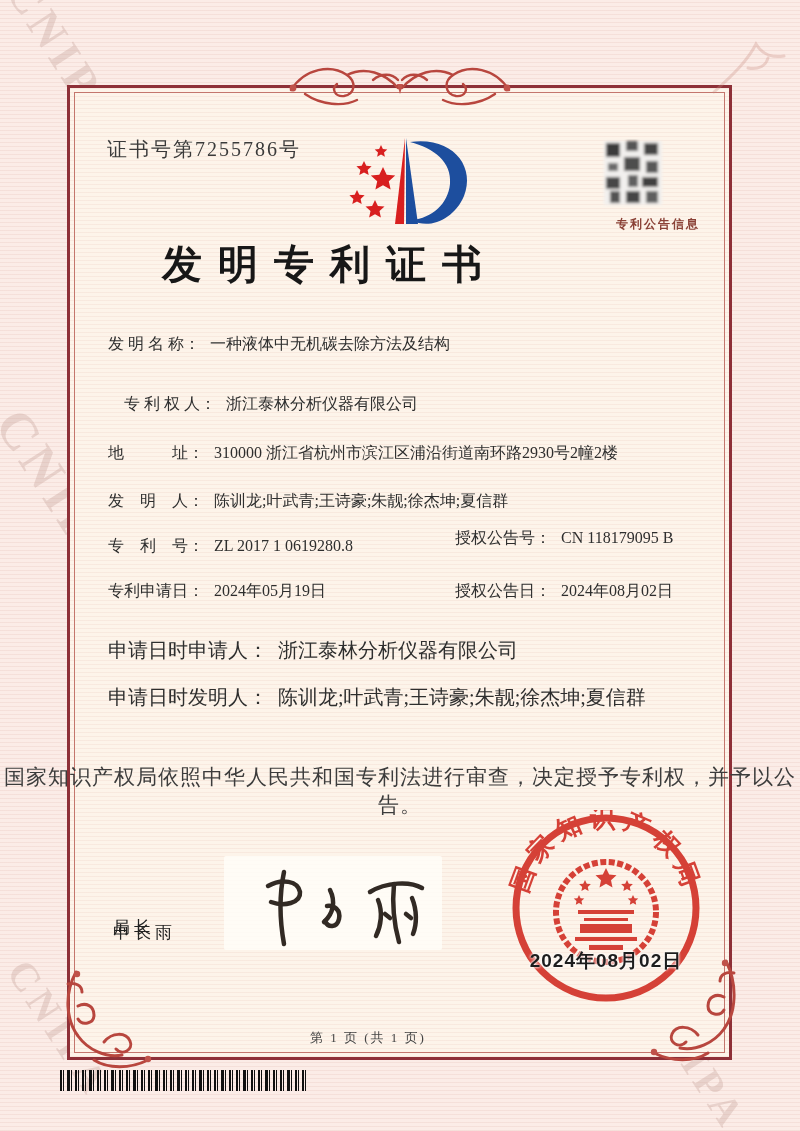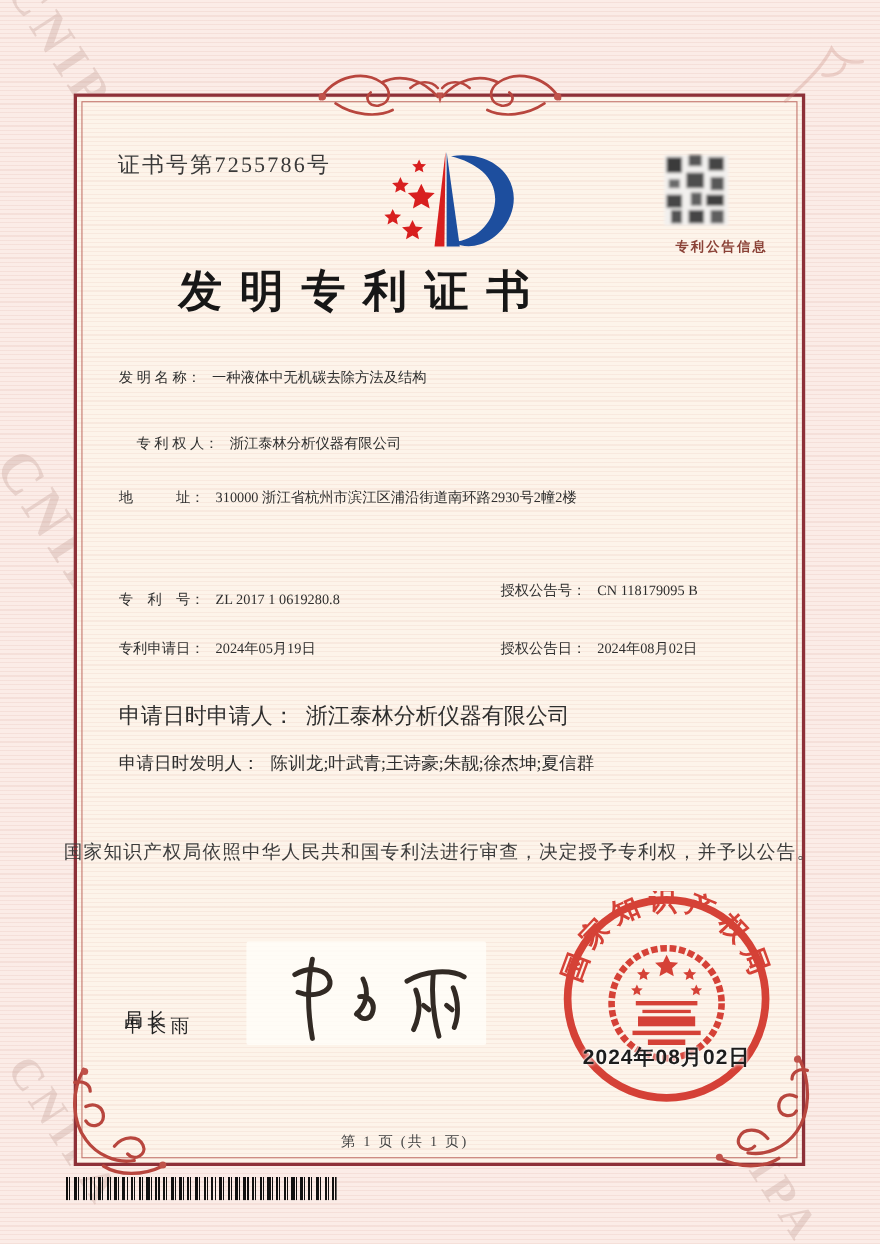--- a/index.html
+++ b/index.html
@@ -25,30 +25,30 @@
   
   .wm{
     position:absolute;font-family:"Liberation Serif",serif;font-weight:bold;
     color:rgba(193,156,146,0.32);transform:rotate(57deg);letter-spacing:6px;
     white-space:nowrap;user-select:none;
   }
   
   .cert-no{position:absolute;left:107px;top:136px;font-size:20px;color:#3a3a3a;letter-spacing:2px;}
   .logo{position:absolute;left:342px;top:134px;}
   .qr{position:absolute;left:602px;top:139px;}
-  .qr-caption{position:absolute;left:588px;top:216px;width:110px;text-align:right;
+  .qr-caption{position:absolute;left:616px;top:216px;width:110px;text-align:left;
     font-size:12px;color:#8a4136;letter-spacing:2px;font-weight:bold;}
   .title{position:absolute;left:0;top:237px;width:644px;text-align:center;
     font-size:40px;font-weight:bold;color:#171717;letter-spacing:16px;text-indent:16px;}
   
-  .row{position:absolute;font-size:13px;color:#2e2e2e;white-space:nowrap;}
+  .row{position:absolute;font-size:16px;color:#2e2e2e;white-space:nowrap;}
   .row .lbl{color:#2e2e2e;}
   .row .val{margin-left:10px;}
   
-  .notice{position:absolute;left:0;width:800px;text-align:center;font-size:17px;
+  .notice{position:absolute;left:0;width:800px;text-align:center;font-size:21px;
     color:#3c3c3c;letter-spacing:1px;}
   
   .sig-label{position:absolute;left:113px;font-size:17px;color:#222;
     font-family:"Liberation Sans",sans-serif;letter-spacing:4px;}
   .sig-box{position:absolute;left:224px;top:856px;width:218px;height:94px;
     background:rgba(255,253,248,0.85);border-radius:2px;}
   
   .seal{position:absolute;left:505px;top:810px;width:202px;height:200px;}
   .seal-date{position:absolute;left:505px;top:948px;width:202px;text-align:center;
     font-size:19px;font-weight:bold;color:#1d1d1d;letter-spacing:1px;
@@ -179,36 +179,39 @@
 
   <div class="row" style="left:108px;top:334px;">
     <span class="lbl">发 明 名 称：</span><span class="val">一种液体中无机碳去除方法及结构</span>
   </div>
   <div class="row" style="left:108px;top:394px;margin-left:16px;">
     <span class="lbl">专 利 权 人：</span><span class="val">浙江泰林分析仪器有限公司</span>
   </div>
   <div class="row" style="left:108px;top:443px;">
     <span class="lbl">地　　　址：</span><span class="val">310000 浙江省杭州市滨江区浦沿街道南环路2930号2幢2楼</span>
   </div>
+  <div class="row" style="left:108px;top:491px;">
+    <span class="lbl">发　明　人：</span><span class="val">陈训龙;叶武青;王诗豪;朱靓;徐杰坤;夏信群</span>
+  </div>
   <div class="row" style="left:108px;top:536px;">
     <span class="lbl">专　利　号：</span><span class="val">ZL 2017 1 0619280.8</span>
   </div>
   <div class="row" style="left:455px;top:528px;">
     <span class="lbl">授权公告号：</span><span class="val">CN 118179095 B</span>
   </div>
   <div class="row" style="left:108px;top:581px;">
     <span class="lbl">专利申请日：</span><span class="val">2024年05月19日</span>
   </div>
   <div class="row" style="left:455px;top:581px;">
     <span class="lbl">授权公告日：</span><span class="val">2024年08月02日</span>
   </div>
   <div class="row" style="left:108px;top:637px;font-size:20px;">
     <span class="lbl">申请日时申请人：</span><span class="val">浙江泰林分析仪器有限公司</span>
   </div>
-  <div class="row" style="left:108px;top:684px;font-size:16px;">
+  <div class="row" style="left:108px;top:684px;font-size:20px;">
     <span class="lbl">申请日时发明人：</span><span class="val">陈训龙;叶武青;王诗豪;朱靓;徐杰坤;夏信群</span>
   </div>
 
   <div class="notice" style="top:763px;">国家知识产权局依照中华人民共和国专利法进行审查，决定授予专利权，并予以公告。</div>
 
   <div class="sig-label" style="top:916px;text-align:center;">局长</div>
   <div class="sig-label" style="top:921px;">申长雨</div>
   <div class="sig-box">
     <svg width="218" height="94" viewBox="0 0 218 94">
       <g fill="none" stroke="#322a24" stroke-width="4.5" stroke-linecap="round">

